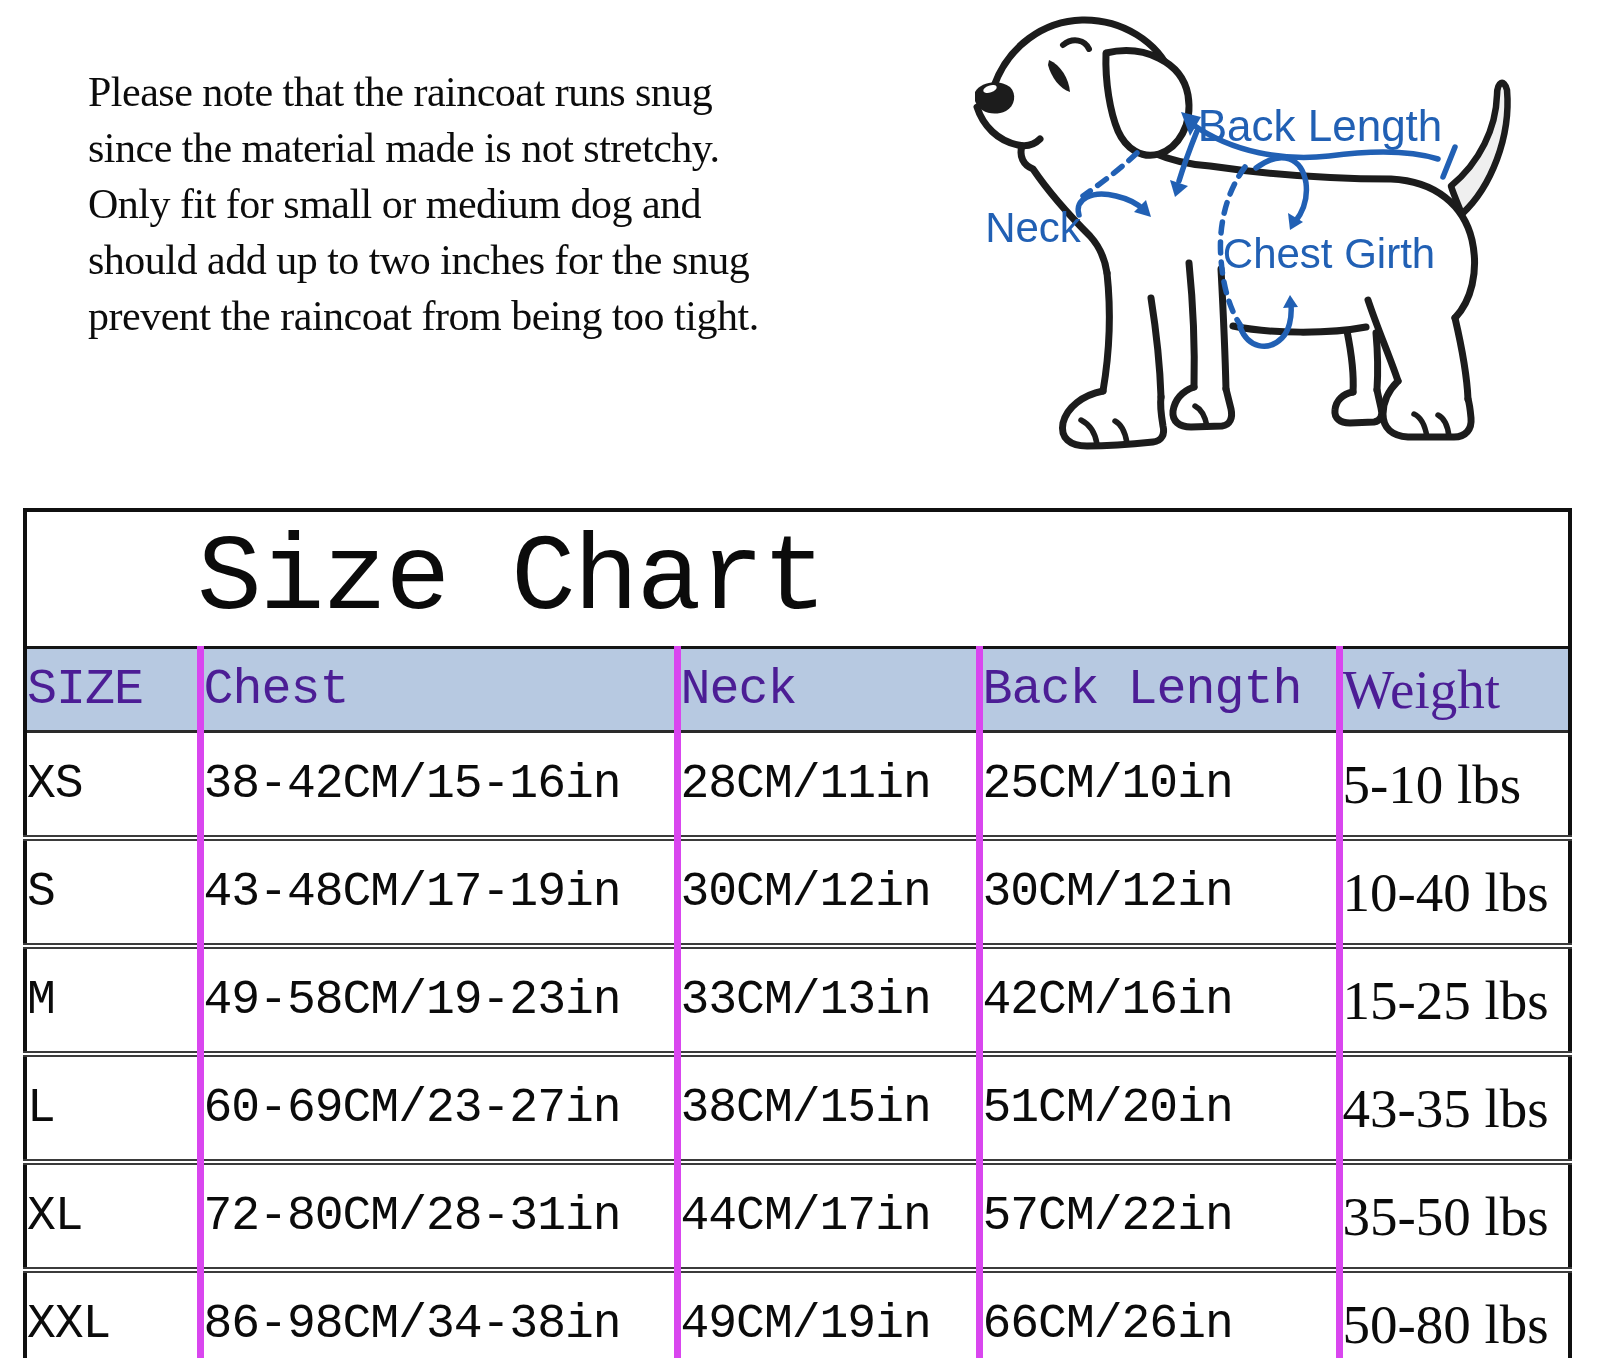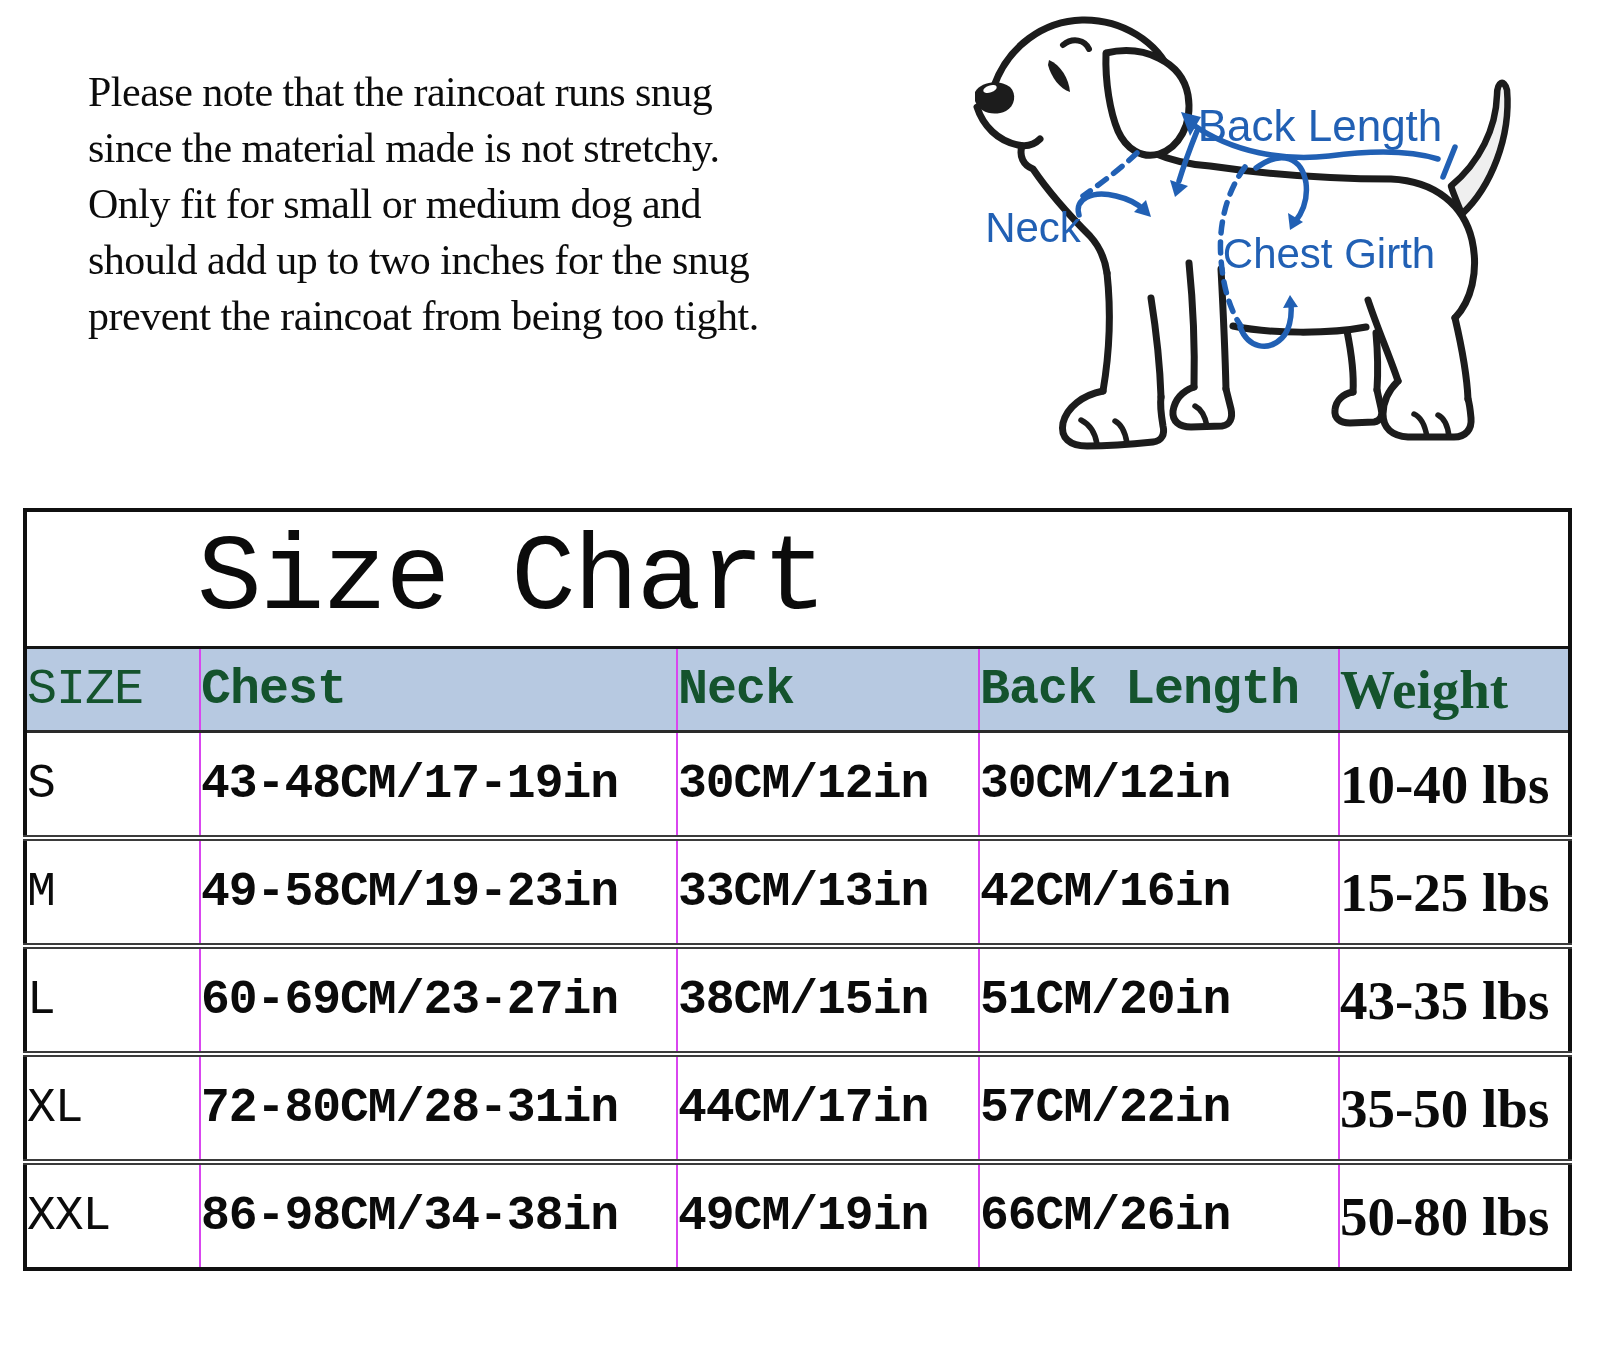--- a/index.html
+++ b/index.html
@@ -41,24 +41,24 @@
     font-weight:400;
     font-size:108px; letter-spacing:-2px;
     padding-left:170px !important;
     color:#0b0b0b;
   }
   .header-row th {
     height:81px;
     background:#b7c9e1;
     border-top:3px solid #151515;
     font-weight:400;
-    color:#14532d;
+    color:#4c1d95;
   }
   .size-table td { height:102px; color:#0b0b0b; }
-  .size-table th + th, .size-table td + td { border-left:2px solid #d946ef;font-weight:bold; }
+  .size-table th + th, .size-table td + td { border-left:7px solid #d946ef; }
   .size-table tbody tr + tr { border-top:6px double #3b3b3b; }
   .size-table tbody tr:first-child { border-top:3px solid #2a2a2a; }
 
   .mono  { font-family:"Liberation Mono", monospace; font-size:48px; letter-spacing:-1px; }
   .mono-h{ font-family:"Liberation Mono", monospace; font-size:50px; letter-spacing:-1px; }
   .serif { font-family:"Liberation Serif", serif; font-size:55px; letter-spacing:0; }
 </style>
 </head>
 <body>
 
@@ -146,20 +146,27 @@
       <tr class="header-row">
         <th class="mono-h">SIZE</th>
         <th class="mono-h">Chest</th>
         <th class="mono-h">Neck</th>
         <th class="mono-h">Back Length</th>
         <th class="serif">Weight</th>
       </tr>
     </thead>
     <tbody>
       <tr>
+        <td class="mono">XS</td>
+        <td class="mono">38-42CM/15-16in</td>
+        <td class="mono">28CM/11in</td>
+        <td class="mono">25CM/10in</td>
+        <td class="serif">5-10 lbs</td>
+      </tr>
+      <tr>
         <td class="mono">S</td>
         <td class="mono">43-48CM/17-19in</td>
         <td class="mono">30CM/12in</td>
         <td class="mono">30CM/12in</td>
         <td class="serif">10-40 lbs</td>
       </tr>
       <tr>
         <td class="mono">M</td>
         <td class="mono">49-58CM/19-23in</td>
         <td class="mono">33CM/13in</td>

